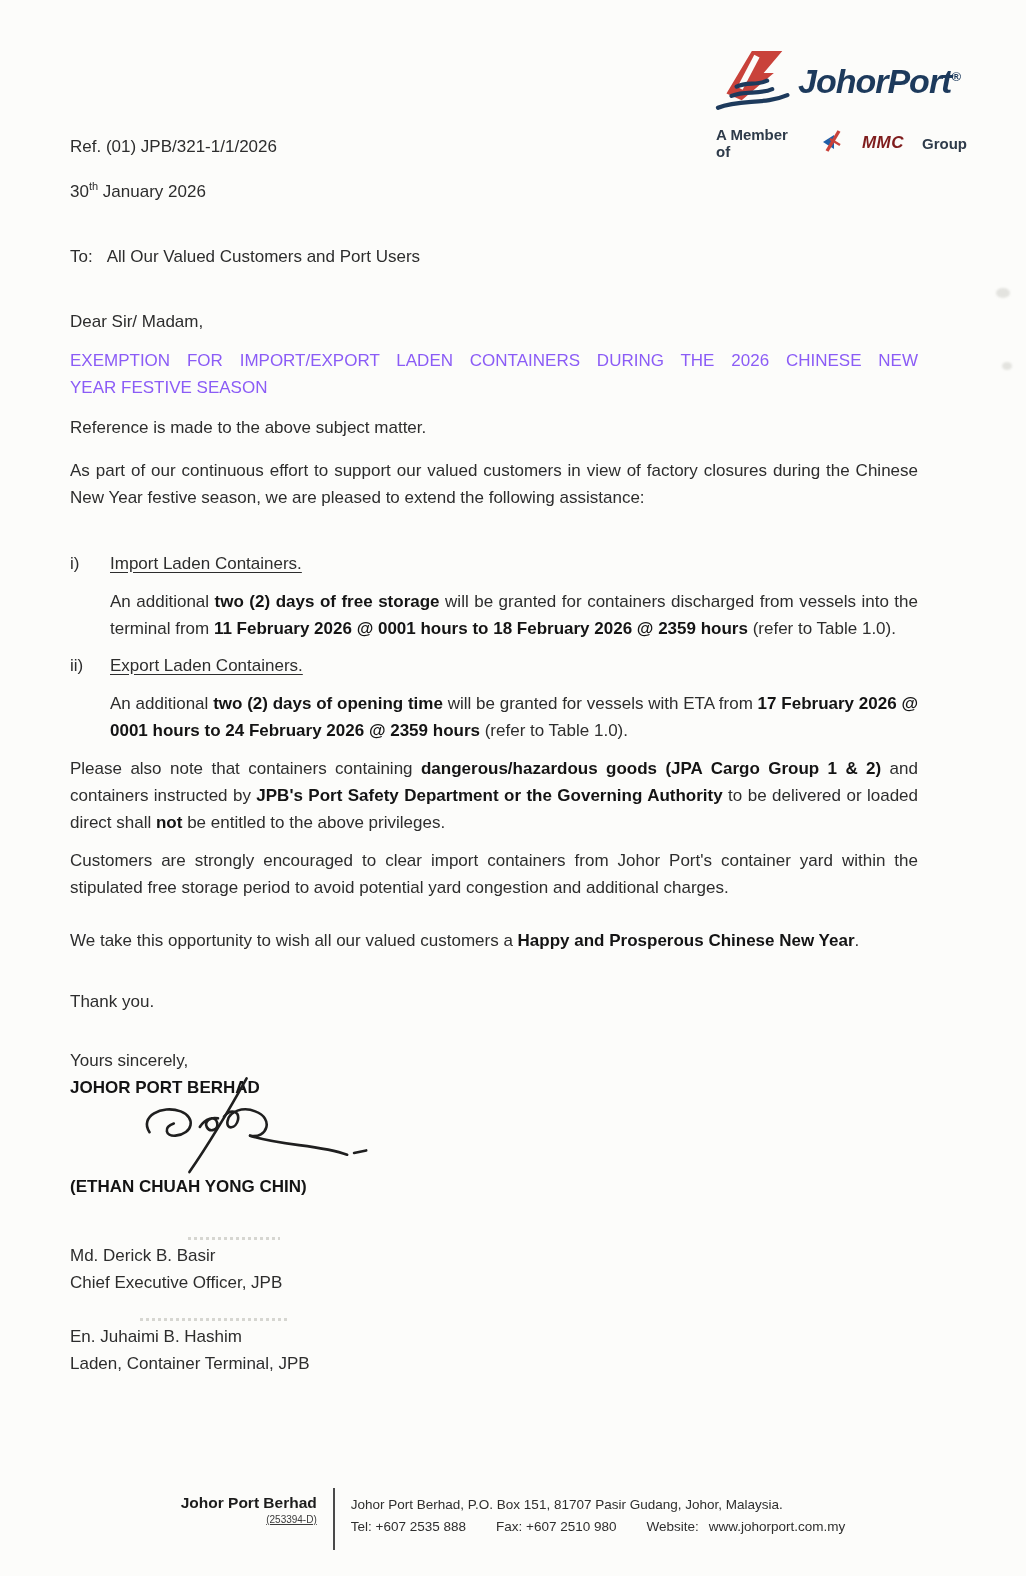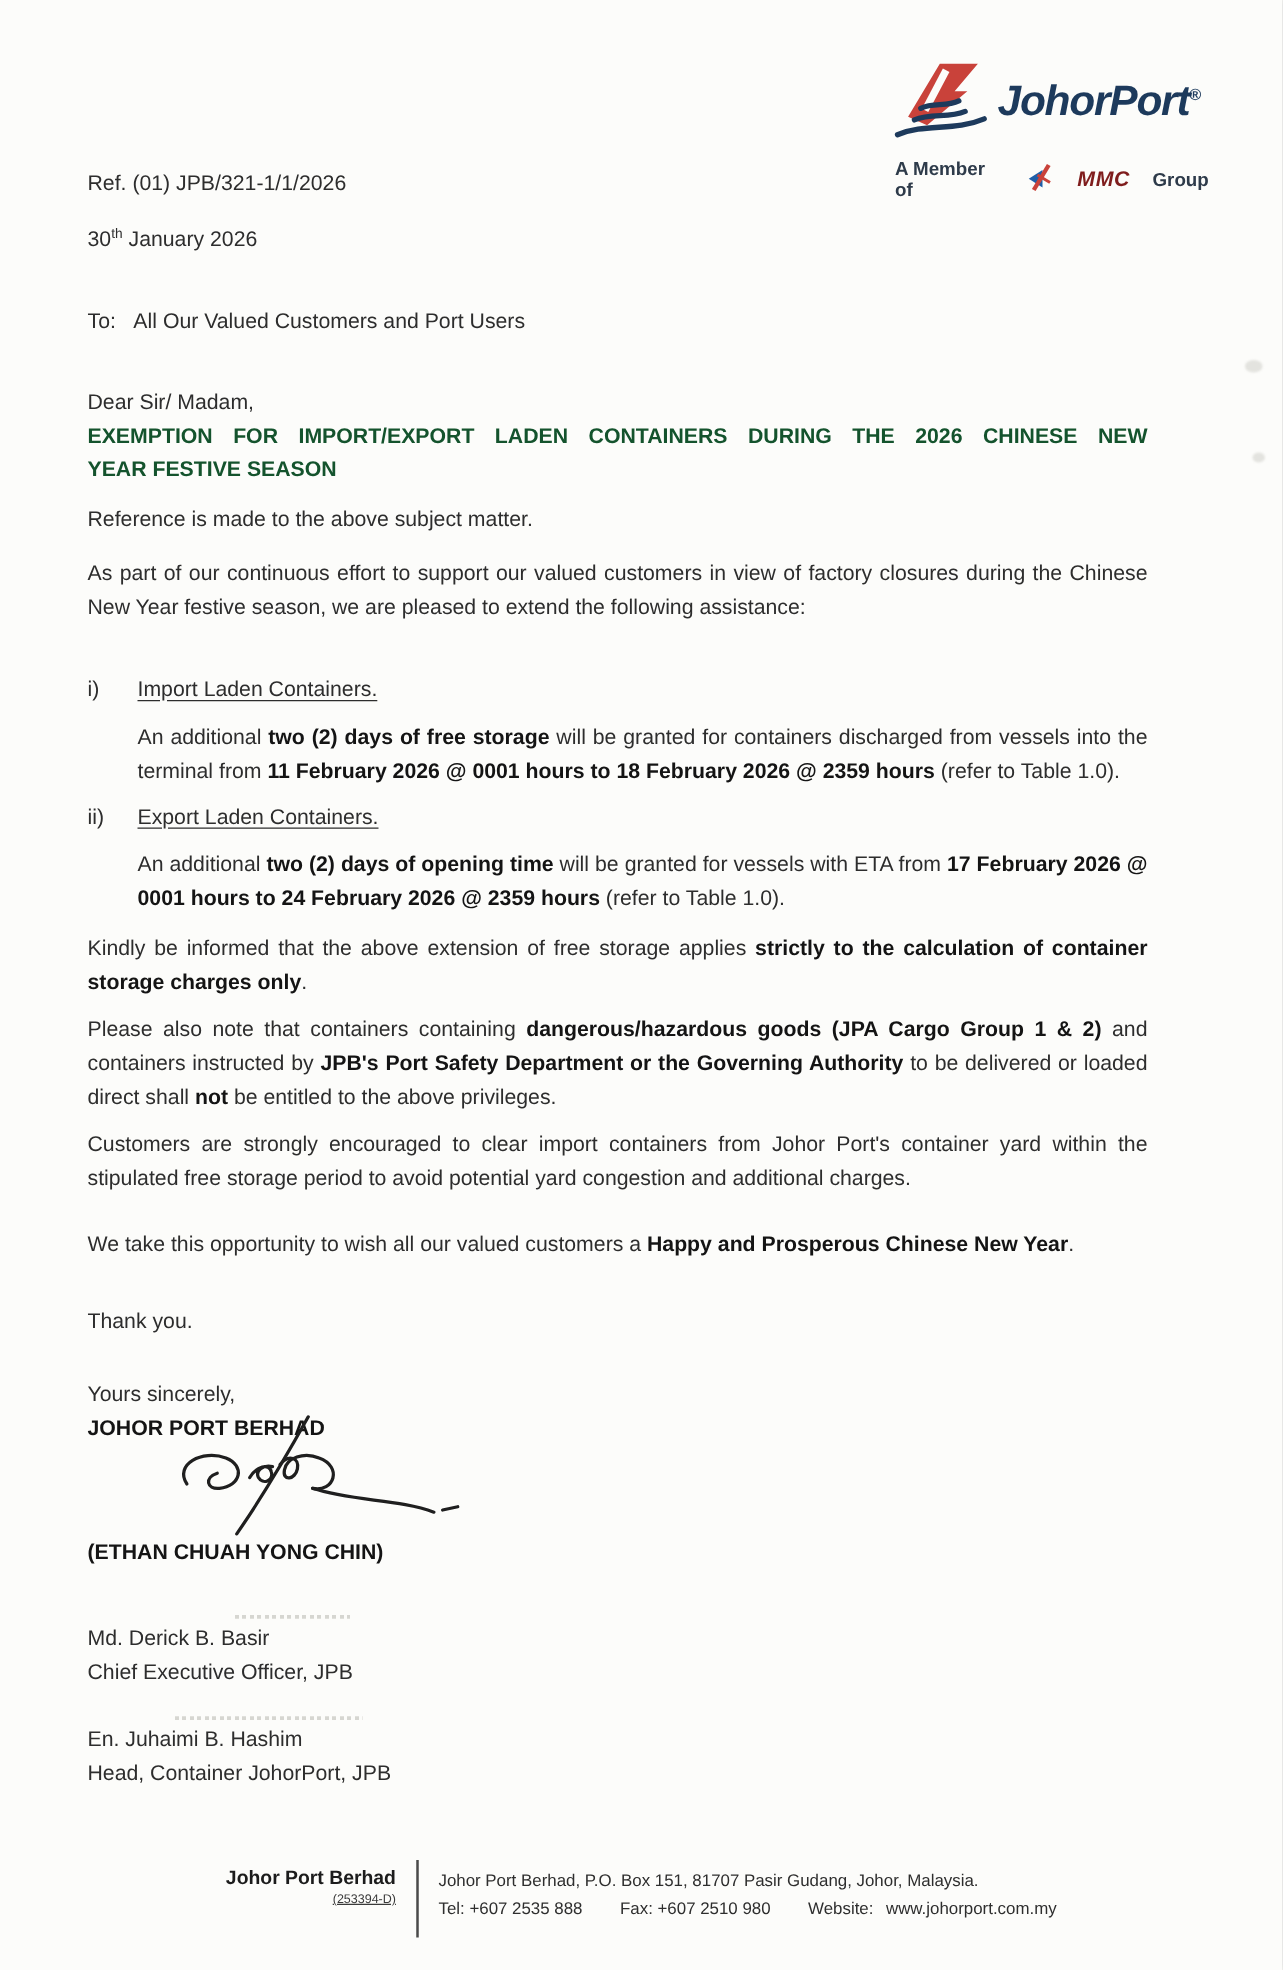--- a/index.html
+++ b/index.html
@@ -25,21 +25,21 @@
   .member-txt { font-size:15px; font-weight:bold; color:#2e3b4a; }
   .mmc-txt { font-size:17px; font-weight:bold; font-style:italic; color:#7f1d1d; letter-spacing:.5px; }
 
   
   .hline { margin-top:0; }
   .date-line { margin-top:18px; }
   .to-line { margin-top:38px; }
   .to-line .to-val { margin-left:14px; }
 
   .salutation { margin-top:38px; }
-  .subject { font-weight:bold; color:#14532d; }
+  .subject { margin-top:12px; font-weight:normal; color:#8b5cf6; }
   .subject .l1 { text-align:justify; text-align-last:justify; }
   .p-ref { margin-top:13px; }
   .p-intro { margin-top:16px; }
 
   .item { margin-top:39px; }
   .item + .item { margin-top:10px; }
   .item-head { display:flex; }
   .item-head .marker { width:40px; flex:0 0 40px; }
   .item-body { margin-left:40px; margin-top:11px; text-align:justify; }
 
@@ -131,21 +131,20 @@
     </div>
 
     <div class="item">
       <div class="item-head">
         <span class="marker">ii)</span>
         <span class="u">Export Laden Containers.</span>
       </div>
       <div class="item-body"><span>An additional </span><span class="b">two (2) days of opening time</span><span> will be granted for vessels with ETA from </span><span class="b">17 February 2026 @ 0001 hours to 24 February 2026 @ 2359 hours</span><span> (refer to Table 1.0).</span></div>
     </div>
 
-    <div class="p-kindly para"><span>Kindly be informed that the above extension of free storage applies </span><span class="b">strictly to the calculation of container storage charges only</span><span>.</span></div>
 
     <div class="p-dg para"><span>Please also note that containers containing </span><span class="b">dangerous/hazardous goods (JPA Cargo Group 1 &amp; 2)</span><span> and containers instructed by </span><span class="b">JPB's Port Safety Department or the Governing Authority</span><span> to be delivered or loaded direct shall </span><span class="b">not</span><span> be entitled to the above privileges.</span></div>
 
     <div class="p-clear para">Customers are strongly encouraged to clear import containers from Johor Port's container yard within the stipulated free storage period to avoid potential yard congestion and additional charges.</div>
 
     <div class="p-wish para"><span>We take this opportunity to wish all our valued customers a </span><span class="b">Happy and Prosperous Chinese New Year</span><span>.</span></div>
 
     <div class="thanks">Thank you.</div>
 
     <div class="closing">
@@ -169,21 +168,21 @@
     <div class="cc">
       <div>
         <div class="cc-entry">
           <div class="smudge" style="width:92px; top:-5px; left:118px;"></div>
           <div>Md. Derick B. Basir</div>
           <div>Chief Executive Officer, JPB</div>
         </div>
         <div class="cc-entry">
           <div class="smudge" style="width:150px; top:-5px; left:70px;"></div>
           <div>En. Juhaimi B. Hashim</div>
-          <div>Head, Container JohorPort, JPB</div>
+          <div>Laden, Container Terminal, JPB</div>
         </div>
       </div>
     </div>
   </div>
 
   <div class="footer">
     <div class="f-left">
       <div class="f-company">Johor Port Berhad</div>
       <div class="f-reg">(253394-D)</div>
     </div>

